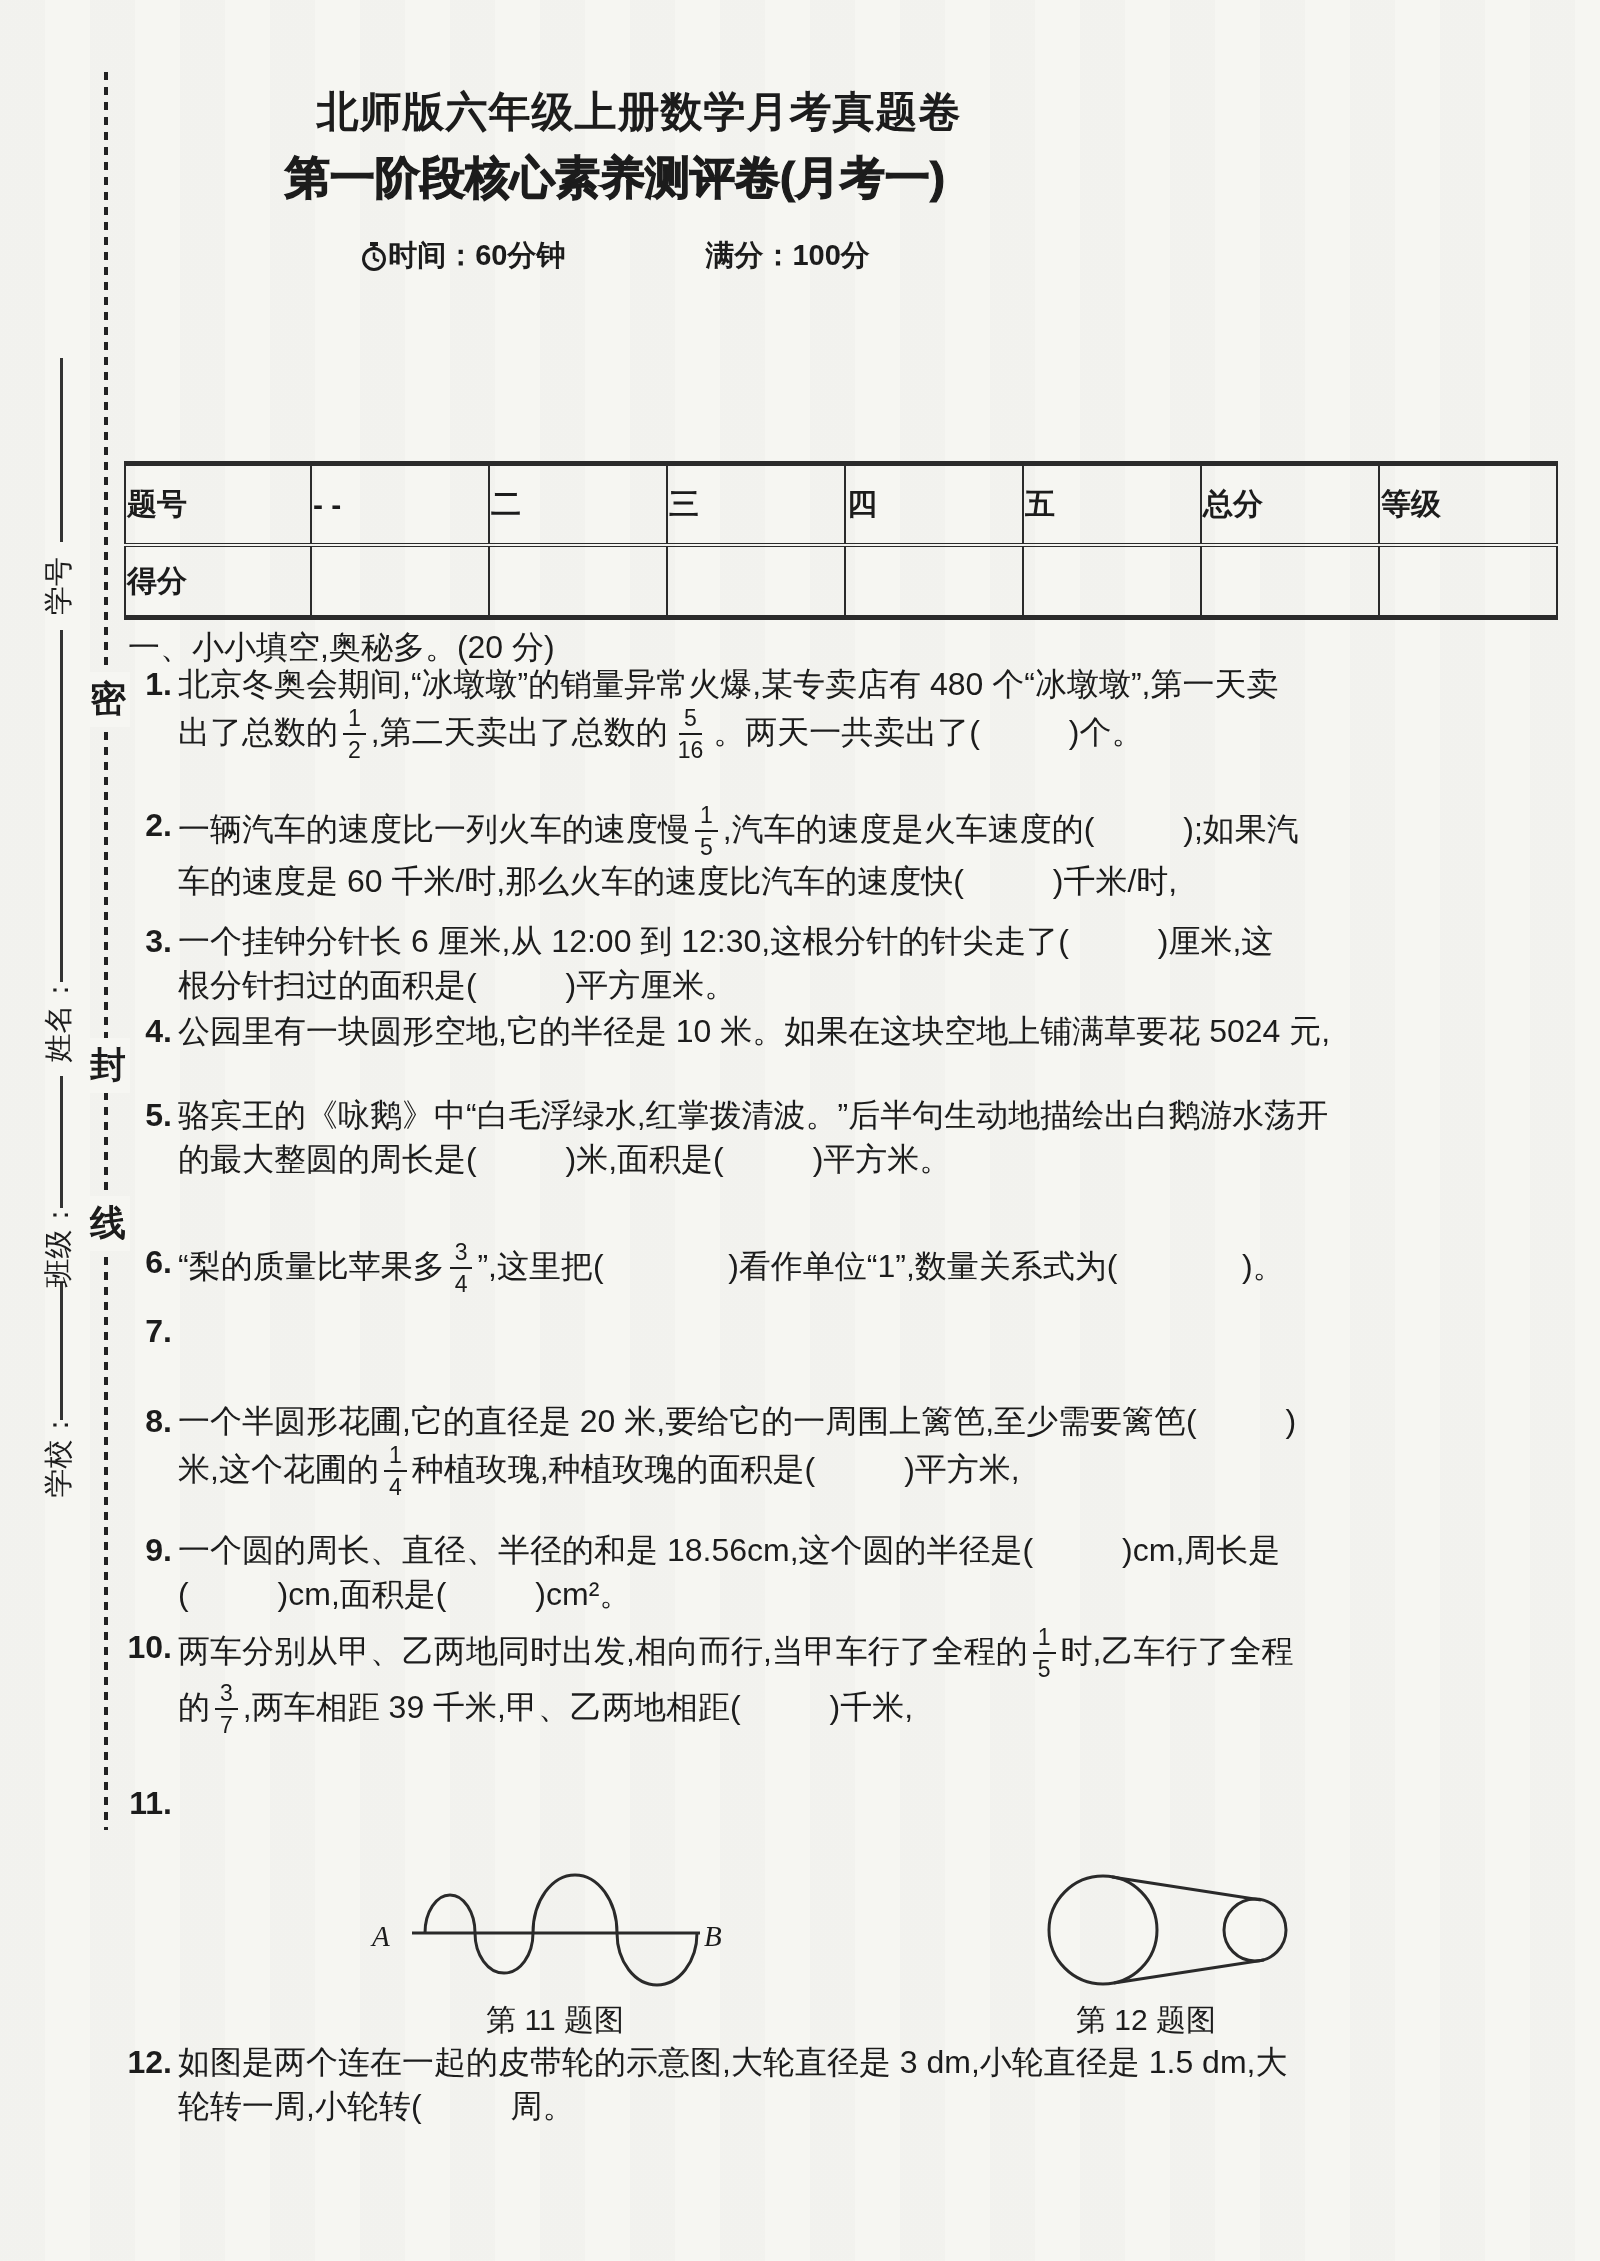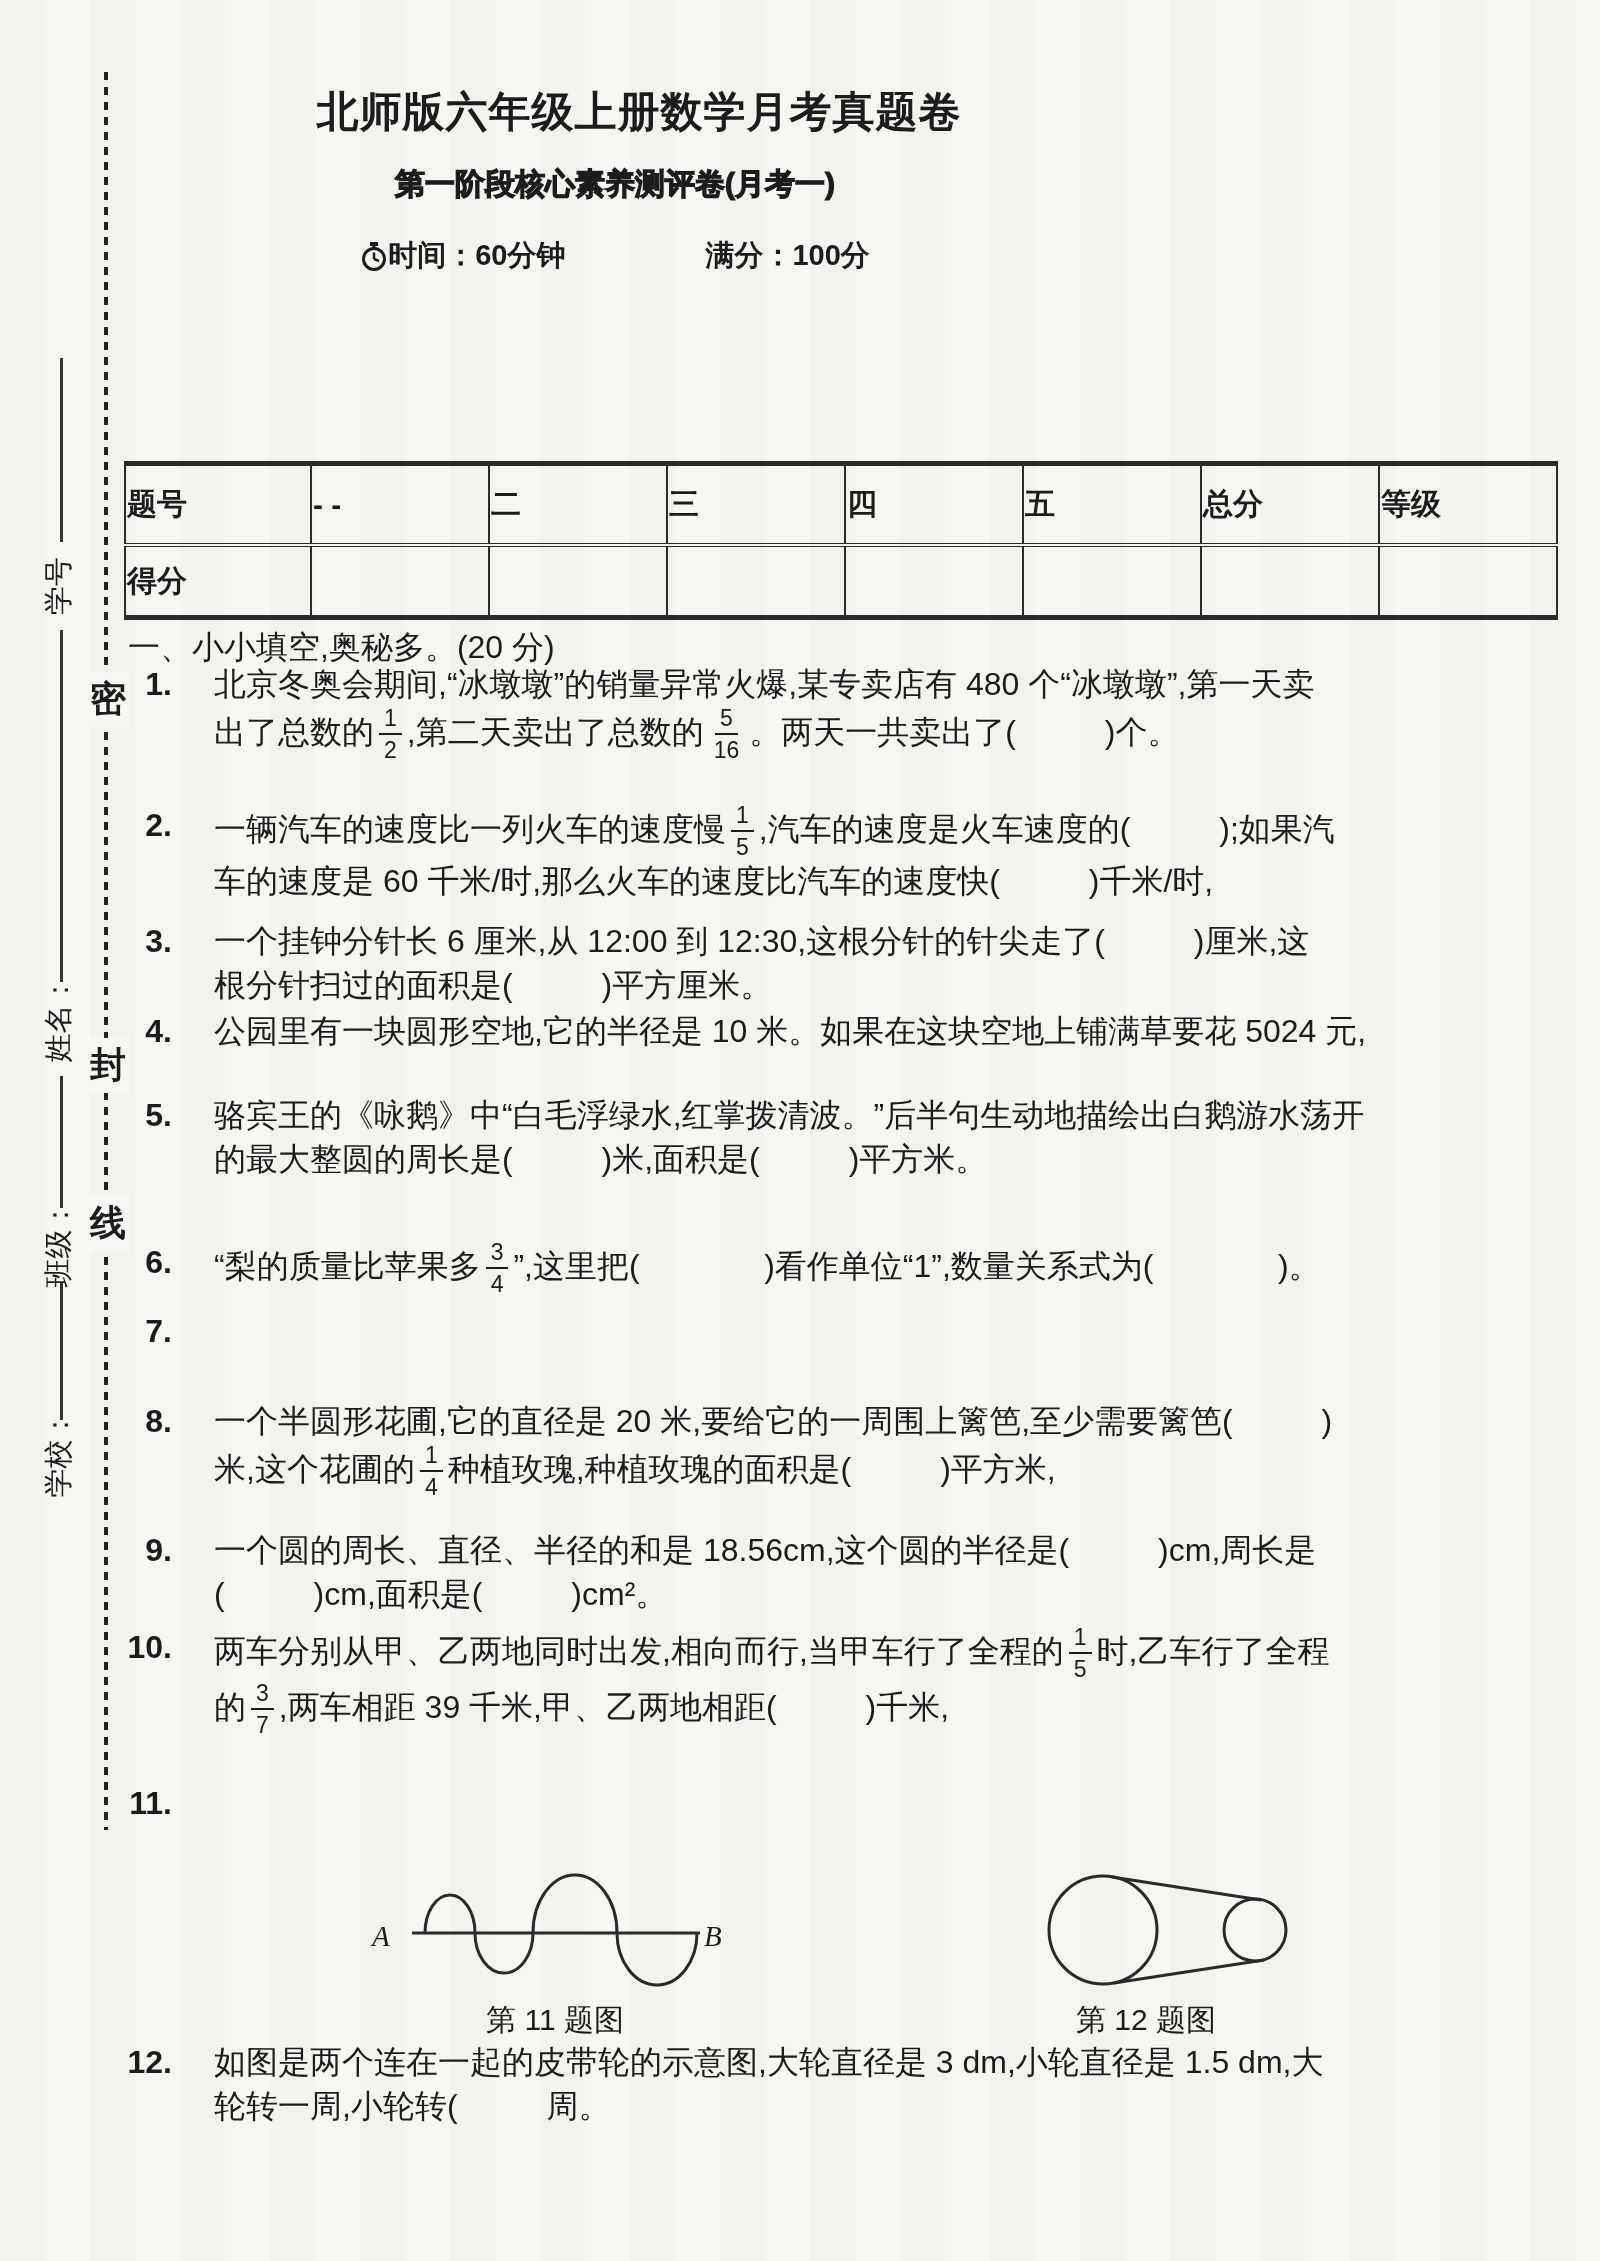--- a/index.html
+++ b/index.html
@@ -4,21 +4,21 @@
 <style>
   html,body{margin:0;padding:0;}
   body{width:1600px;height:2261px;position:relative;overflow:hidden;
        background:#f6f6f2;color:#1c1c1c;
        font-family:"Liberation Sans",sans-serif;}
   .paper-texture{position:absolute;inset:0;
        background:repeating-linear-gradient(90deg,rgba(0,0,0,0.015) 0 45px,rgba(0,0,0,0) 45px 90px);}
   
   .hwrap{position:absolute;left:0;width:1230px;text-align:center;}
   #title1{top:84px;font-size:42px;font-weight:bold;letter-spacing:1px;padding-left:24px;}
-  #title2{top:164px;font-size:30px;font-weight:bold;letter-spacing:0px;
+  #title2{top:148px;font-size:45px;font-weight:bold;letter-spacing:0px;
           -webkit-text-stroke:1.2px #1c1c1c;}
   #timeline{top:236px;font-size:29px;font-weight:bold;display:flex;
             justify-content:center;gap:140px;left:0;width:1230px;position:absolute;}
   .timeitem{display:flex;align-items:center;gap:0;}
   
   .seal-dotted{position:absolute;left:104px;top:72px;width:4px;height:1758px;
        background:repeating-linear-gradient(#222 0 8px,rgba(0,0,0,0) 8px 15px);}
   .seal-char{position:absolute;left:86px;width:44px;text-align:center;
        font-size:36px;font-weight:bold;background:#f6f6f2;padding:3px 0;}
   .field-line{position:absolute;left:60px;width:3px;background:#333;}
@@ -30,21 +30,21 @@
        border-top:5px solid #2b2b2b;border-bottom:5px solid #2b2b2b;}
   #score-table td{border:2px solid #2b2b2b;text-align:left;
        font-size:30px;font-weight:600;}
   #score-table tr.hdr td{height:75px;border-bottom:4px double #2b2b2b;}
   #score-table tr.scr td{height:66px;}
   
   #section-title{position:absolute;left:128px;top:626px;font-size:32px;white-space:pre;}
   .question{position:absolute;left:0;width:1600px;font-size:32px;line-height:44px;}
   .qnum{position:absolute;left:112px;width:60px;text-align:right;font-weight:bold;}
   .qbody{margin-left:178px;width:1380px;}
-  .qline{white-space:pre;margin-left:36px;}
+  .qline{white-space:pre;}
   .frac{display:inline-flex;flex-direction:column;align-items:center;
         vertical-align:middle;margin:0 5px;font-size:23px;line-height:1.05;}
   .frac .num{border-bottom:2.5px solid #1c1c1c;padding:0 5px 3px;}
   .frac .den{padding:3px 5px 0;}
   .mvar{font-family:"Liberation Serif",serif;font-style:italic;}
   
   #figures-svg{position:absolute;left:340px;top:1855px;}
   .fig-caption{position:absolute;top:2000px;width:220px;text-align:center;font-size:30px;}
   #fig11-caption{left:445px;}
   #fig12-caption{left:1036px;}

